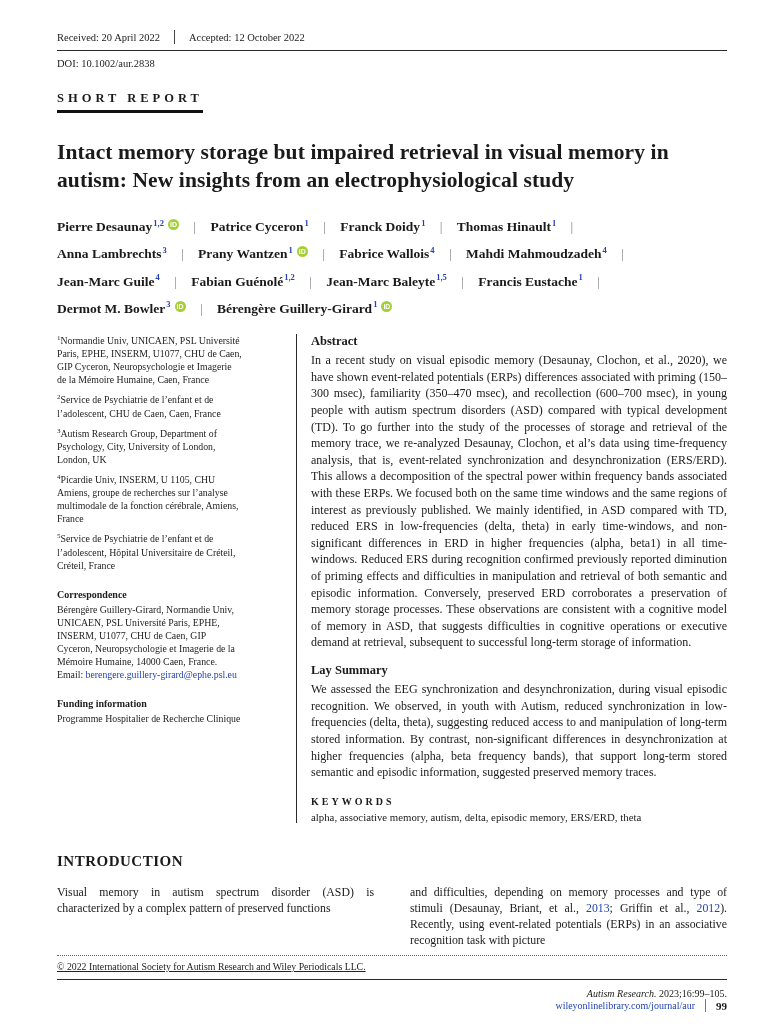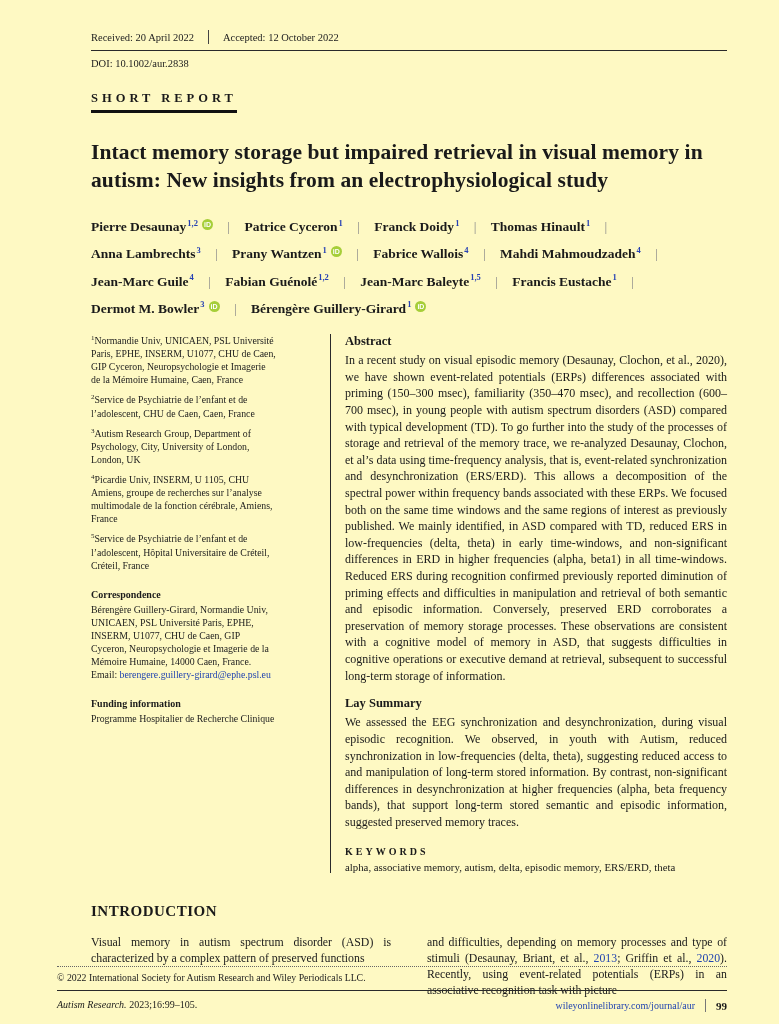--- a/index.html
+++ b/index.html
@@ -1,19 +1,19 @@
 <!DOCTYPE html>
 <html><head>
 <meta charset="utf-8">
 <style>
   html,body{margin:0;padding:0;background:#e8e8e8;}
   .page{
     width:779px;height:1024px;box-sizing:border-box;position:relative;
-    background:#fef9c3;margin:0 auto;overflow:hidden;
-    padding:30px 52px 120px 91px;
+    background:#ffffff;margin:0 auto;overflow:hidden;
+    padding:30px 52px 120px 57px;
     font-family:"Liberation Serif", serif;color:#1a1a1a;
   }
   
   .meta-row{display:flex;align-items:center;font-size:10.5px;color:#222;}
   .meta-divider{display:inline-block;width:0;height:14px;border-left:1px solid #444;margin:0 14px;}
   .header-rule{border-bottom:1.5px solid #2a2a2a;margin-top:6px;}
   .doi-line{font-size:10.5px;margin-top:7px;color:#222;}
   
   .section-label{
     display:inline-block;margin-top:22px;font-size:12.5px;font-weight:bold;
@@ -46,23 +46,23 @@
   .lay-heading{font-weight:bold;font-size:12.5px;margin-top:12px;margin-bottom:3px;}
   .kw-heading{font-weight:bold;font-size:10px;letter-spacing:3px;margin-top:15px;margin-bottom:4px;}
   .kw-text{font-size:10.8px;}
   
   .intro-heading{margin-top:30px;font-size:15px;font-weight:bold;letter-spacing:0.5px;}
   .intro-cols{display:flex;gap:36px;margin-top:14px;}
   .intro-col{flex:1;font-size:11.8px;line-height:1.36;text-align:justify;}
   
   .bottom{position:absolute;left:57px;right:52px;bottom:12px;}
   .dotted-rule{border-top:1px dotted #666;}
-  .copyright{font-size:9.8px;margin-top:5px;margin-bottom:7px;color:#222;}
+  .copyright{font-size:9.8px;margin-top:5px;margin-bottom:7px;color:#222;text-decoration:underline;}
   .solid-rule{border-top:1.2px solid #2a2a2a;}
-  .footer-row{display:flex;justify-content:space-between;align-items:flex-start;margin-top:8px;font-size:10px;}
+  .footer-row{display:flex;justify-content:space-between;align-items:flex-end;margin-top:8px;font-size:10px;flex-direction:column;}
   .journal-italic{font-style:italic;}
   .footer-right{display:flex;align-items:center;}
   .footer-divider{display:inline-block;width:0;height:13px;border-left:1px solid #777;margin:0 10px;}
   .page-num{font-weight:bold;font-size:11px;}
 </style>
 </head>
 <body>
 
 <div class="page">
 
@@ -143,21 +143,21 @@
       <div class="abs-body">We assessed the EEG synchronization and desynchronization, during visual episodic recognition. We observed, in youth with Autism, reduced synchronization in low-frequencies (delta, theta), suggesting reduced access to and manipulation of long-term stored information. By contrast, non-significant differences in desynchronization at higher frequencies (alpha, beta frequency bands), that support long-term stored semantic and episodic information, suggested preserved memory traces.</div>
       <div class="kw-heading">KEYWORDS</div>
       <div class="kw-text">alpha, associative memory, autism, delta, episodic memory, ERS/ERD, theta</div>
     </div>
   </div>
 
   <div class="intro-heading">INTRODUCTION</div>
   <div class="intro-cols">
     <div class="intro-col">Visual memory in autism spectrum disorder (ASD) is characterized by a complex pattern of preserved functions</div>
     <div class="intro-col">
-      <span>and difficulties, depending on memory processes and type of stimuli (Desaunay, Briant, et al., </span><a class="link">2013</a><span>; Griffin et al., </span><a class="link">2020</a><span>). Recently, using event-related potentials (ERPs) in an associative recognition task with picture</span>
+      <span>and difficulties, depending on memory processes and type of stimuli (Desaunay, Briant, et al., </span><a class="link">2013</a><span>; Griffin et al., </span><a class="link">2012</a><span>). Recently, using event-related potentials (ERPs) in an associative recognition task with picture</span>
     </div>
   </div>
 
   <div class="bottom">
     <div class="dotted-rule"></div>
     <div class="copyright">© 2022 International Society for Autism Research and Wiley Periodicals LLC.</div>
     <div class="solid-rule"></div>
     <div class="footer-row">
       <div>
         <span class="journal-italic">Autism Research.</span><span> 2023;16:99–105.</span>

